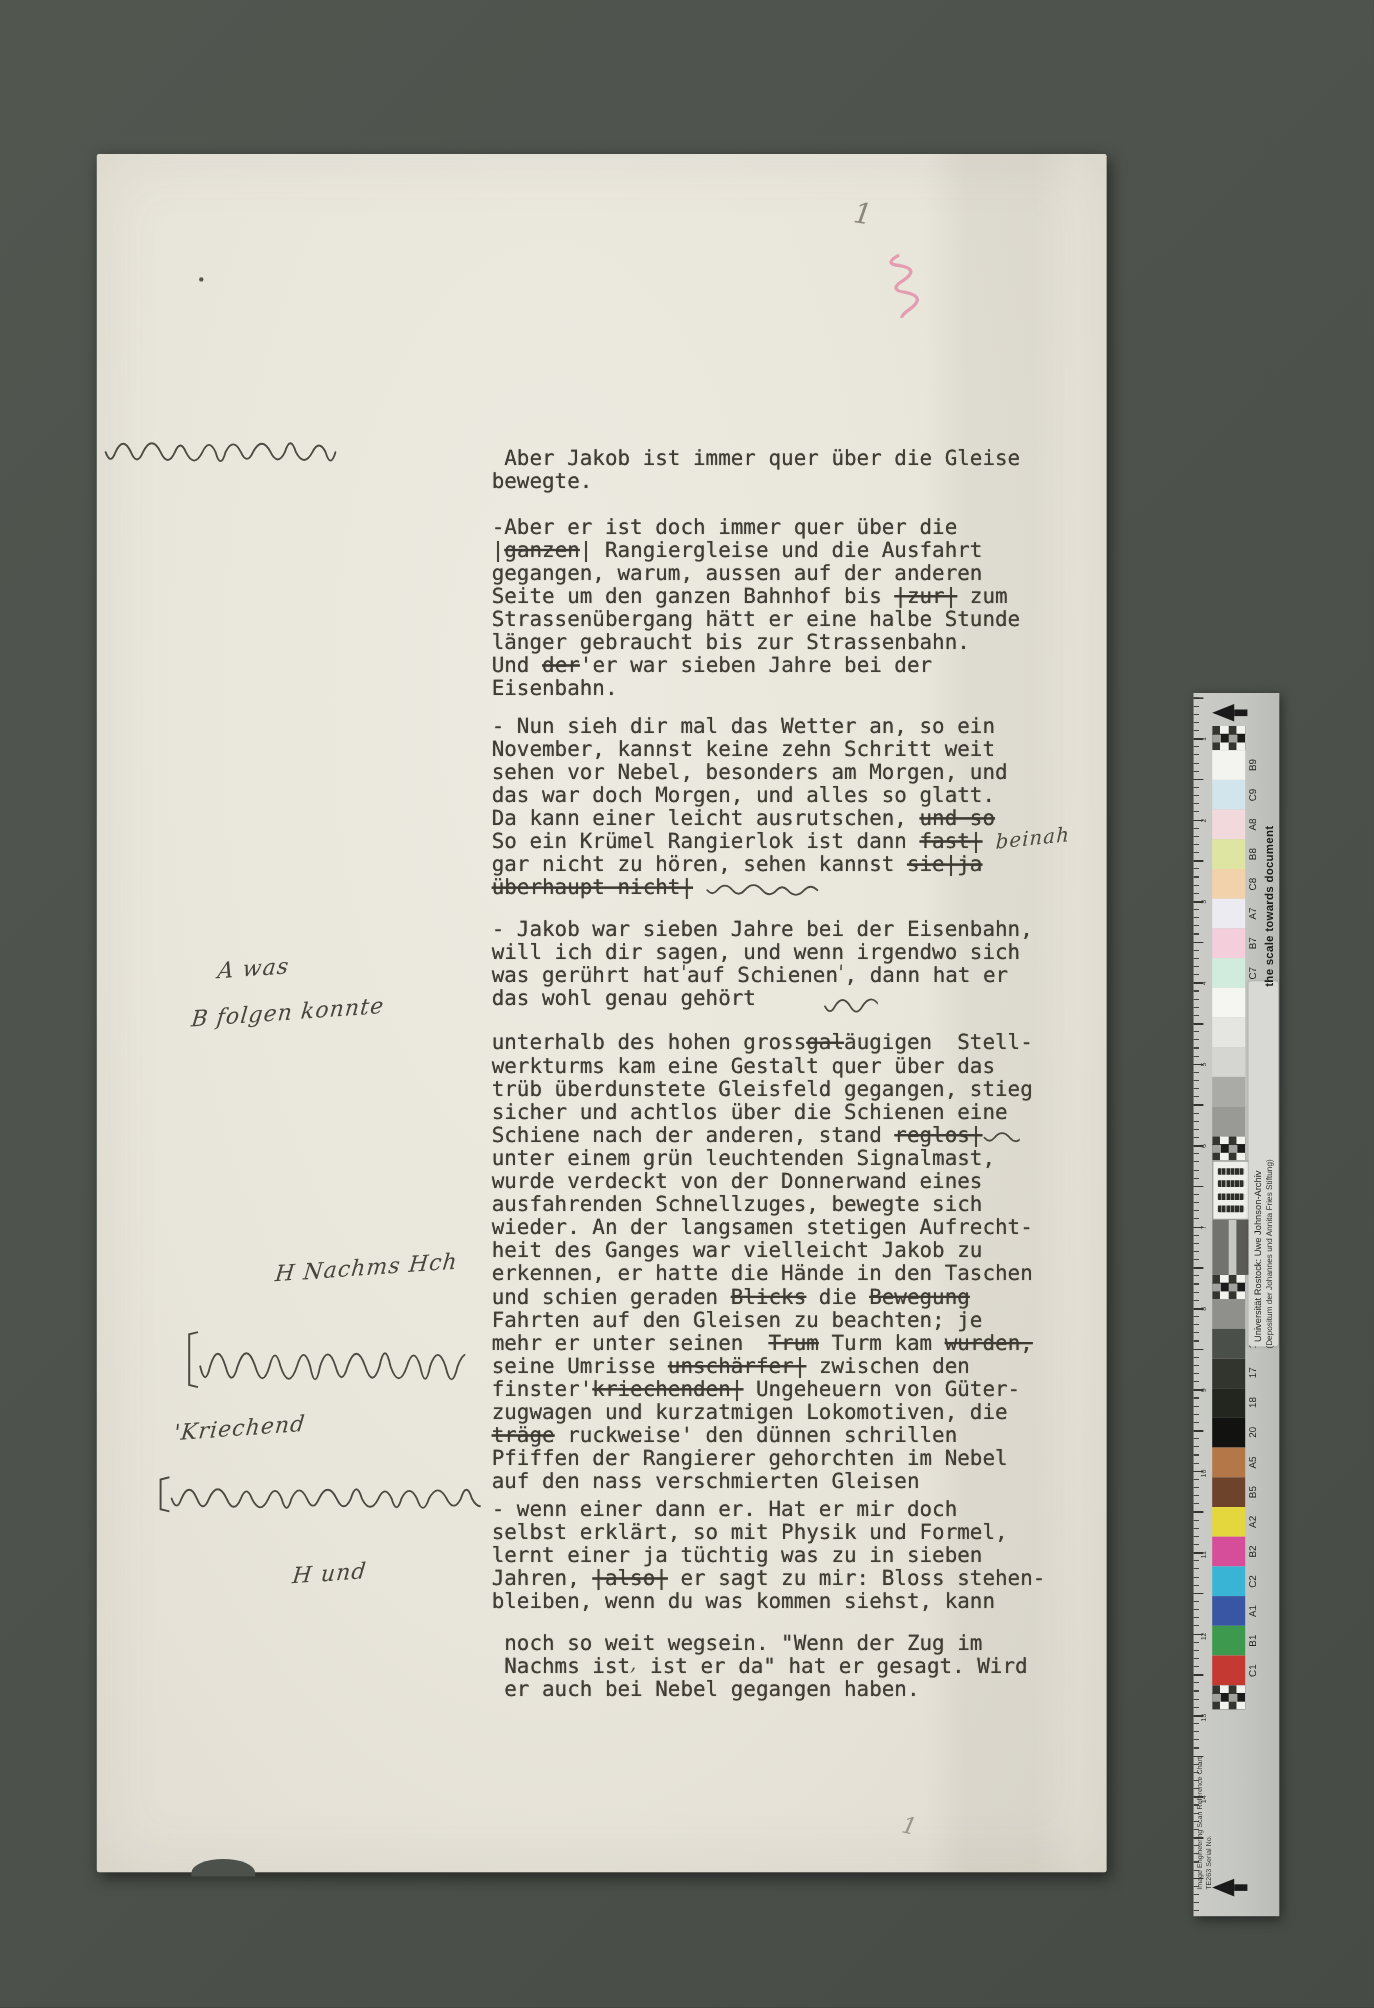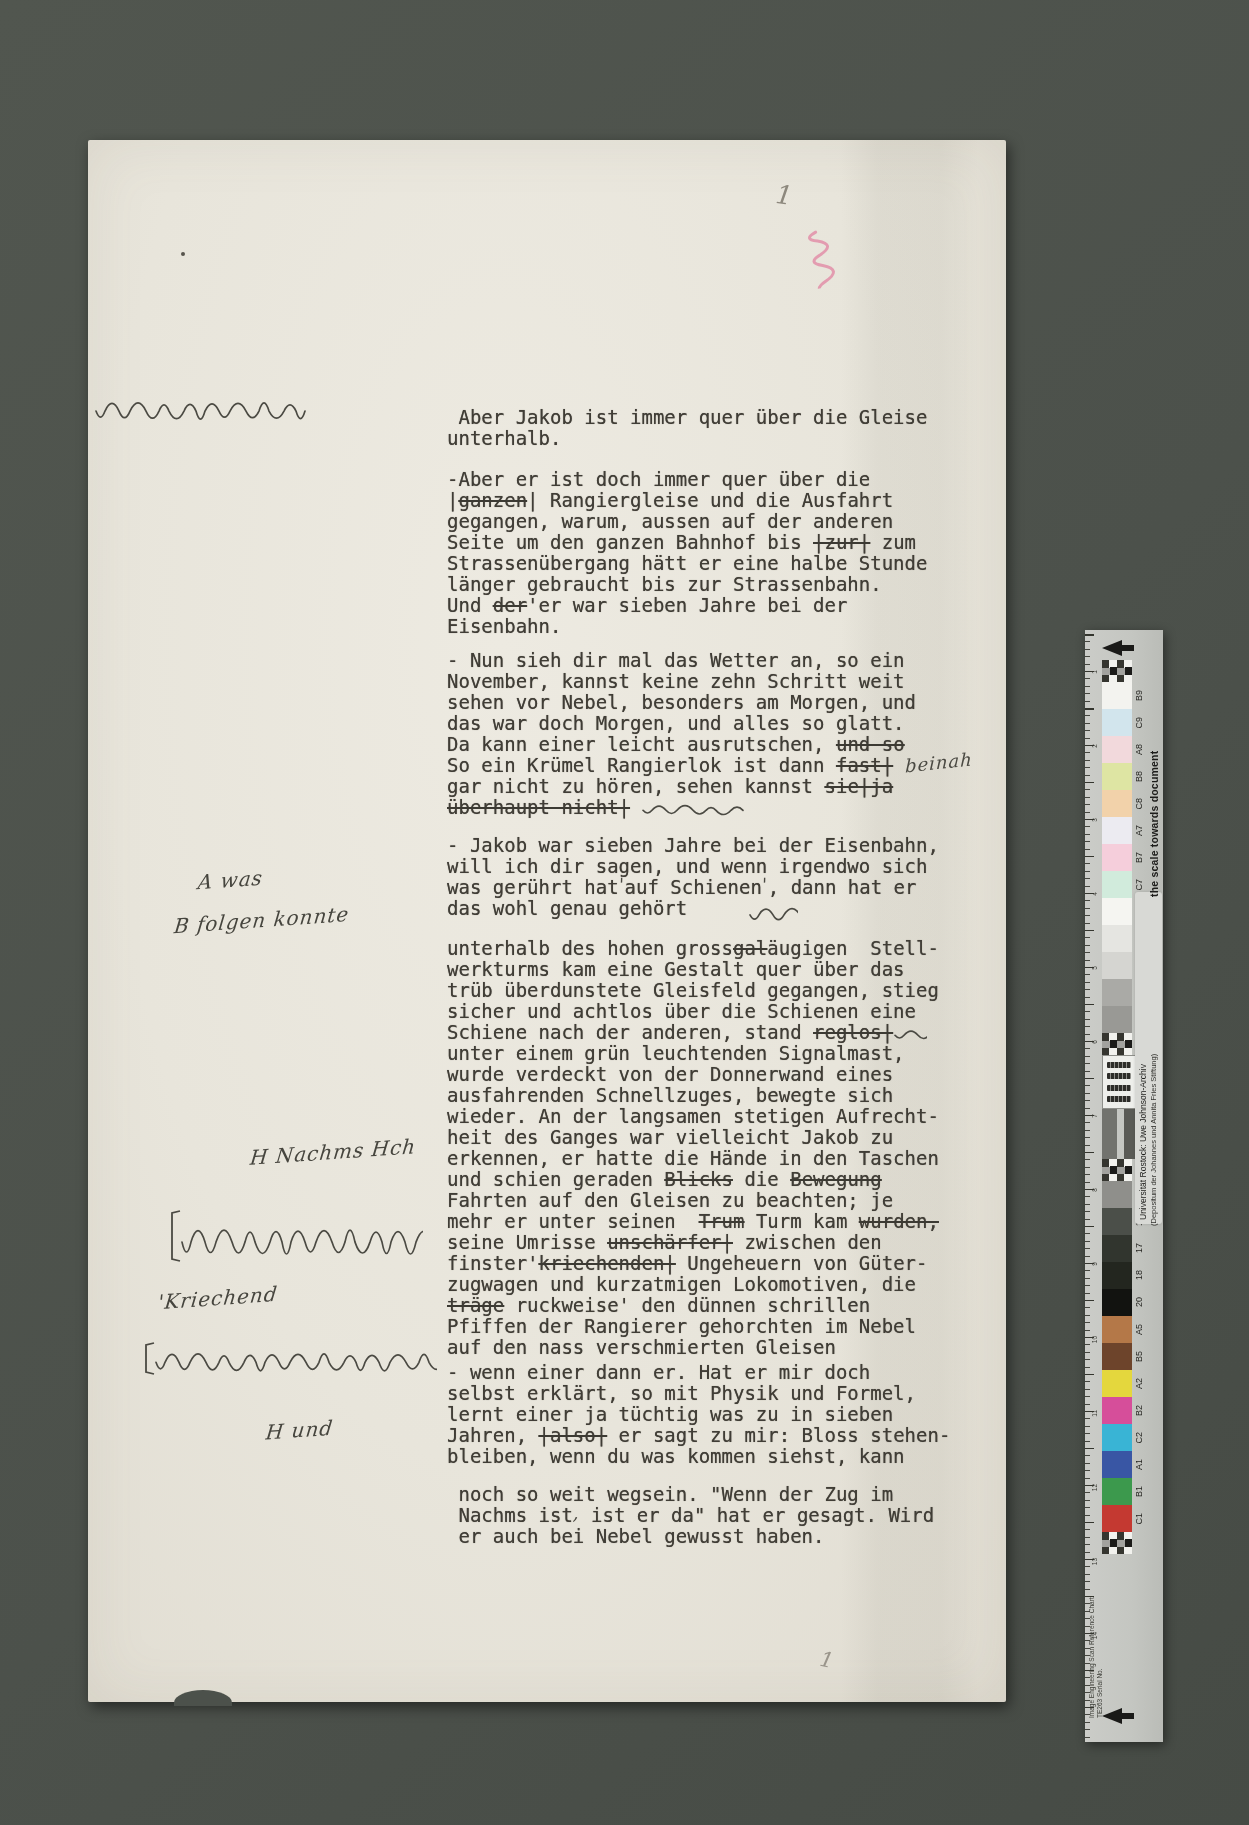--- a/index.html
+++ b/index.html
@@ -104,31 +104,31 @@
 </head>
 <body>
 
 <div class="stage">
 
   <div class="paper">
     <div class="tear"></div>
   </div>
 
   <div id="typescript">
-      <div class="para" style="left: 447px; top: 407px;"><div class="tline" style="height: 21px;"> Aber Jakob ist immer quer über die Gleise</div><div class="tline" style="height: 21px;">unterhalb.</div></div>
+      <div class="para" style="left: 447px; top: 407px;"><div class="tline" style="height: 21px;"> Aber Jakob ist immer quer über die Gleise</div><div class="tline" style="height: 21px;">bewegte.</div></div>
       <div class="para" style="left: 447px; top: 469px;"><div class="tline" style="height: 21px;">-Aber er ist doch immer quer über die</div><div class="tline" style="height: 21px;"><span>|</span><span class="ts-strike">ganzen</span><span>| Rangiergleise und die Ausfahrt</span></div><div class="tline" style="height: 21px;">gegangen, warum, aussen auf der anderen</div><div class="tline" style="height: 21px;"><span>Seite um den ganzen Bahnhof bis </span><span class="ts-strike">|zur|</span><span> zum</span></div><div class="tline" style="height: 21px;">Strassenübergang hätt er eine halbe Stunde</div><div class="tline" style="height: 21px;">länger gebraucht bis zur Strassenbahn.</div><div class="tline" style="height: 21px;"><span>Und </span><span class="ts-strike">der</span><span>'er war sieben Jahre bei der</span></div><div class="tline" style="height: 21px;">Eisenbahn.</div></div>
       <div class="para" style="left: 447px; top: 650px;"><div class="tline" style="height: 21px;">- Nun sieh dir mal das Wetter an, so ein</div><div class="tline" style="height: 21px;">November, kannst keine zehn Schritt weit</div><div class="tline" style="height: 21px;">sehen vor Nebel, besonders am Morgen, und</div><div class="tline" style="height: 21px;">das war doch Morgen, und alles so glatt.</div><div class="tline" style="height: 21px;"><span>Da kann einer leicht ausrutschen, </span><span class="ts-strike">und so</span></div><div class="tline" style="height: 21px;"><span>So ein Krümel Rangierlok ist dann </span><span class="ts-strike">fast|</span><span> </span><span class="ts-hand">beinah</span></div><div class="tline" style="height: 21px;"><span>gar nicht zu hören, sehen kannst </span><span class="ts-strike">sie|ja</span></div><div class="tline" style="height: 21px;"><span class="ts-strike">überhaupt nicht|</span><span> </span><svg width="105" height="15" viewBox="0 0 105 15" class="sq-inline">
             <path d="M2 9.3 q 4.5 5.3999999999999995 9 0 q 7 -8.399999999999999 14 0 q 5.5 6.3999999999999995 11 0 q 8 -9.399999999999999 16 0 q 6.5 7.3999999999999995 13 0 q 5 -5.3999999999999995 10 0 q 7.5 8.399999999999999 15 0 q 6 -6.3999999999999995 12 0" fill="none" stroke="#4b4a43" stroke-width="1.7" stroke-linecap="round"></path>
           </svg></div></div>
       <div class="para" style="left: 447px; top: 835px;"><div class="tline" style="height: 21px;">- Jakob war sieben Jahre bei der Eisenbahn,</div><div class="tline" style="height: 21px;">will ich dir sagen, und wenn irgendwo sich</div><div class="tline" style="height: 21px;"><span>was gerührt hat</span><span class="ts-hand">'</span><span>auf Schienen</span><span class="ts-hand">'</span><span>, dann hat er</span></div><div class="tline" style="height: 21px;">das wohl genau gehört</div></div>
       <div class="para" style="left: 447px; top: 938px;"><div class="tline" style="height: 21px;"><span>unterhalb des hohen gross</span><span class="ts-strike">gal</span><span>äugigen  Stell-</span></div><div class="tline" style="height: 21px;">werkturms kam eine Gestalt quer über das</div><div class="tline" style="height: 21px;">trüb überdunstete Gleisfeld gegangen, stieg</div><div class="tline" style="height: 21px;">sicher und achtlos über die Schienen eine</div><div class="tline" style="height: 21px;"><span>Schiene nach der anderen, stand </span><span class="ts-strike">reglos|</span><svg width="34" height="15" viewBox="0 0 34 15" class="sq-inline">
             <path d="M2 9.3 q 4.5 5.3999999999999995 9 0 q 7 -8.399999999999999 14 0 q 5.5 6.3999999999999995 11 0" fill="none" stroke="#4b4a43" stroke-width="1.7" stroke-linecap="round"></path>
           </svg></div><div class="tline" style="height: 21px;">unter einem grün leuchtenden Signalmast,</div><div class="tline" style="height: 21px;">wurde verdeckt von der Donnerwand eines</div><div class="tline" style="height: 21px;">ausfahrenden Schnellzuges, bewegte sich</div><div class="tline" style="height: 21px;">wieder. An der langsamen stetigen Aufrecht-</div><div class="tline" style="height: 21px;">heit des Ganges war vielleicht Jakob zu</div><div class="tline" style="height: 21px;">erkennen, er hatte die Hände in den Taschen</div><div class="tline" style="height: 21px;"><span>und schien geraden </span><span class="ts-strike">Blicks</span><span> die </span><span class="ts-strike">Bewegung</span></div><div class="tline" style="height: 21px;">Fahrten auf den Gleisen zu beachten; je</div><div class="tline" style="height: 21px;"><span>mehr er unter seinen  </span><span class="ts-strike">Trum</span><span> Turm kam </span><span class="ts-strike">wurden,</span></div><div class="tline" style="height: 21px;"><span>seine Umrisse </span><span class="ts-strike">unschärfer|</span><span> zwischen den</span></div><div class="tline" style="height: 21px;"><span>finster'</span><span class="ts-strike">kriechenden|</span><span> Ungeheuern von Güter-</span></div><div class="tline" style="height: 21px;">zugwagen und kurzatmigen Lokomotiven, die</div><div class="tline" style="height: 21px;"><span class="ts-strike">träge</span><span> ruckweise' den dünnen schrillen</span></div><div class="tline" style="height: 21px;">Pfiffen der Rangierer gehorchten im Nebel</div><div class="tline" style="height: 21px;">auf den nass verschmierten Gleisen</div></div>
       <div class="para" style="left: 447px; top: 1362px;"><div class="tline" style="height: 21px;">- wenn einer dann er. Hat er mir doch</div><div class="tline" style="height: 21px;">selbst erklärt, so mit Physik und Formel,</div><div class="tline" style="height: 21px;">lernt einer ja tüchtig was zu in sieben</div><div class="tline" style="height: 21px;"><span>Jahren, </span><span class="ts-strike">|also|</span><span> er sagt zu mir: Bloss stehen-</span></div><div class="tline" style="height: 21px;">bleiben, wenn du was kommen siehst, kann</div></div>
-      <div class="para" style="left: 447px; top: 1484px;"><div class="tline" style="height: 21px;"> noch so weit wegsein. "Wenn der Zug im</div><div class="tline" style="height: 21px;"><span> Nachms ist</span><span class="ts-hand">,</span><span> ist er da" hat er gesagt. Wird</span></div><div class="tline" style="height: 21px;"> er auch bei Nebel gewusst haben.</div></div>
+      <div class="para" style="left: 447px; top: 1484px;"><div class="tline" style="height: 21px;"> noch so weit wegsein. "Wenn der Zug im</div><div class="tline" style="height: 21px;"><span> Nachms ist</span><span class="ts-hand">,</span><span> ist er da" hat er gesagt. Wird</span></div><div class="tline" style="height: 21px;"> er auch bei Nebel gegangen haben.</div></div>
     </div>
   <div id="handwriting">
       <div class="squig" style="left: 94px; top: 390px;"><svg width="212" height="34" viewBox="0 0 212 34">
           <path d="M2 21.08 q 4.5 12.24 9 0 q 7 -15.24 14 0 q 5.5 13.24 11 0 q 8 -16.240000000000002 16 0 q 6.5 14.24 13 0 q 5 -12.24 10 0 q 7.5 15.24 15 0 q 6 -13.24 12 0 q 4.5 16.240000000000002 9 0 q 7 -14.24 14 0 q 5.5 12.24 11 0 q 8 -15.24 16 0 q 6.5 13.24 13 0 q 5 -16.240000000000002 10 0 q 7.5 14.24 15 0 q 6 -12.24 12 0 q 4.5 15.24 9 0" fill="none" stroke="#4b4a43" stroke-width="1.7" stroke-linecap="round"></path>
         </svg></div>
       <div class="hand-note" style="left: 198px; top: 868px;">A was</div>
       <div class="hand-note" style="left: 174px; top: 908px;">B folgen konnte</div>
       <div class="squig" style="left: 748px; top: 900px;"><svg width="50" height="24" viewBox="0 0 50 24">
           <path d="M2 14.879999999999999 q 4.5 8.64 9 0 q 7 -11.64 14 0 q 5.5 9.64 11 0 q 8 -12.64 16 0" fill="none" stroke="#4b4a43" stroke-width="1.7" stroke-linecap="round"></path>
         </svg></div>

